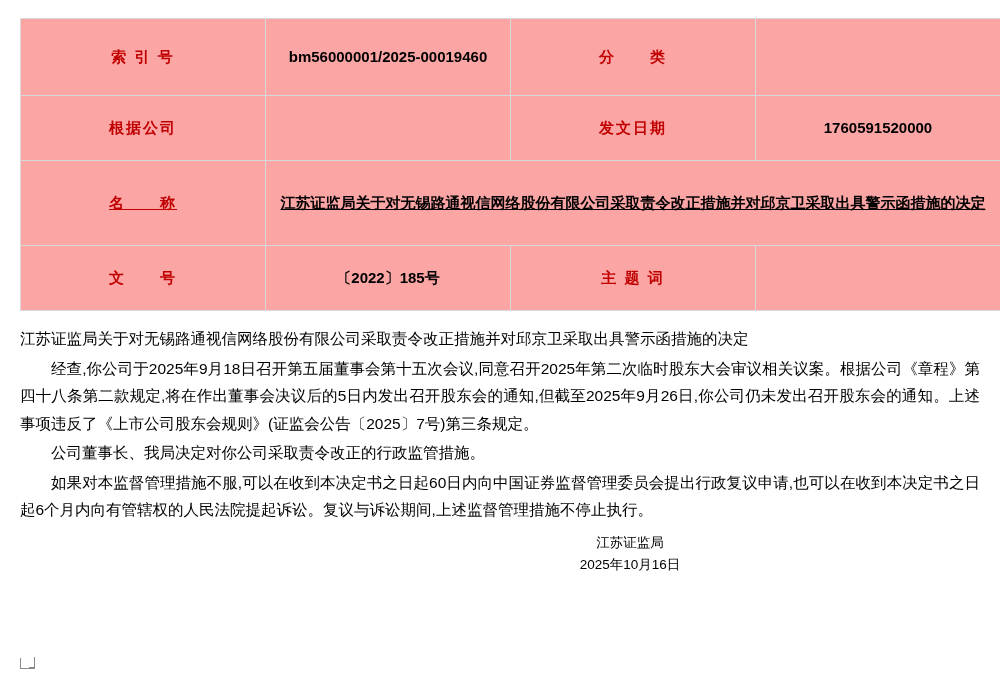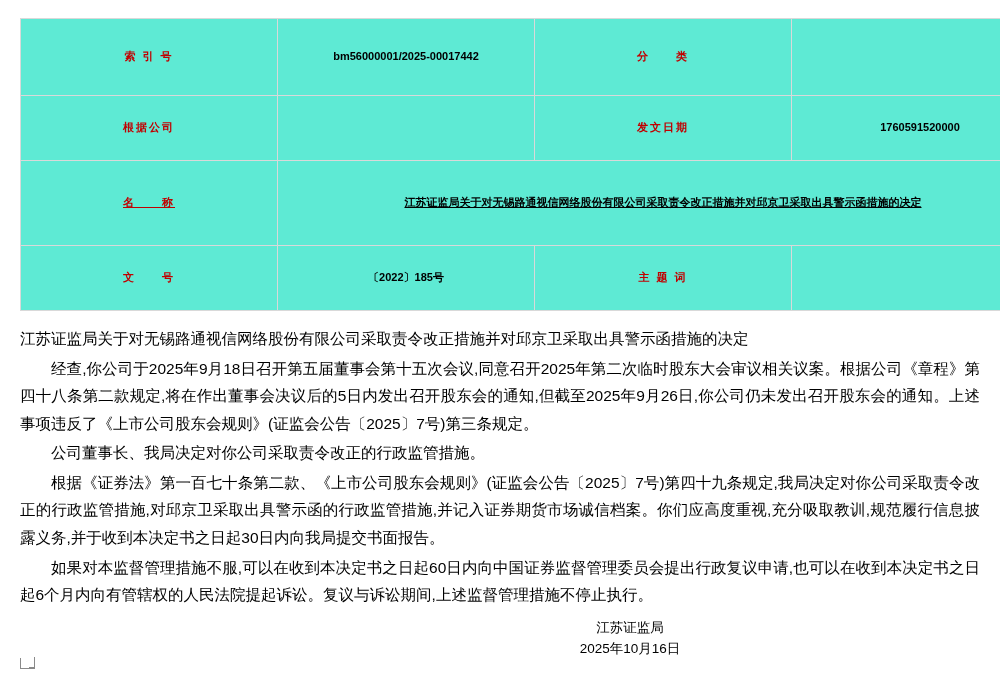--- a/index.html
+++ b/index.html
@@ -23,25 +23,25 @@
 
   
   .info-table {
     margin: 18px 20px 0 20px;
     width: 960px;
     border-collapse: collapse;
     table-layout: fixed;
   }
   .info-table td {
     border: 1px solid #d9d9d9;
-    background: #5eead4;
-    padding: 10px 8px;
+    background: #fca5a5;
+    padding: 10px 2px;
     vertical-align: middle;
     text-align: center;
-    font-size: 11px;
+    font-size: 15px;
     line-height: 1.45;
   }
   .info-table td.label {
     color: #c00000;
     font-weight: bold;
     letter-spacing: 2px;
     width: 240px;
   }
   .info-table td.value {
     color: #000000;
@@ -109,21 +109,21 @@
 </style>
 </head>
 <body>
 
 <div class="page">
 
   <table class="info-table">
     <tbody>
       <tr class="row-index">
         <td class="label">索 引 号</td>
-        <td class="value">bm56000001/2025-00017442</td>
+        <td class="value">bm56000001/2025-00019460</td>
         <td class="label">分　　类</td>
         <td class="value"></td>
       </tr>
       <tr class="row-org">
         <td class="label">根据公司</td>
         <td class="value"></td>
         <td class="label">发文日期</td>
         <td class="value">1760591520000</td>
       </tr>
       <tr class="row-name">
@@ -136,21 +136,20 @@
         <td class="label">主 题 词</td>
         <td class="value"></td>
       </tr>
     </tbody>
   </table>
 
   <div class="doc-body">
     <p class="doc-title-line">江苏证监局关于对无锡路通视信网络股份有限公司采取责令改正措施并对邱京卫采取出具警示函措施的决定</p>
     <p class="indent">经查,你公司于2025年9月18日召开第五届董事会第十五次会议,同意召开2025年第二次临时股东大会审议相关议案。根据公司《章程》第四十八条第二款规定,将在作出董事会决议后的5日内发出召开股东会的通知,但截至2025年9月26日,你公司仍未发出召开股东会的通知。上述事项违反了《上市公司股东会规则》(证监会公告〔2025〕7号)第三条规定。</p>
     <p class="indent">公司董事长、我局决定对你公司采取责令改正的行政监管措施。</p>
-    <p class="indent">根据《证券法》第一百七十条第二款、《上市公司股东会规则》(证监会公告〔2025〕7号)第四十九条规定,我局决定对你公司采取责令改正的行政监管措施,对邱京卫采取出具警示函的行政监管措施,并记入证券期货市场诚信档案。你们应高度重视,充分吸取教训,规范履行信息披露义务,并于收到本决定书之日起30日内向我局提交书面报告。</p>
     <p class="indent">如果对本监督管理措施不服,可以在收到本决定书之日起60日内向中国证券监督管理委员会提出行政复议申请,也可以在收到本决定书之日起6个月内向有管辖权的人民法院提起诉讼。复议与诉讼期间,上述监督管理措施不停止执行。</p>
   </div>
 
   <div class="sign-block">
     <div class="sign-inner">
       <div>江苏证监局</div>
       <div>2025年10月16日</div>
     </div>
   </div>
 

